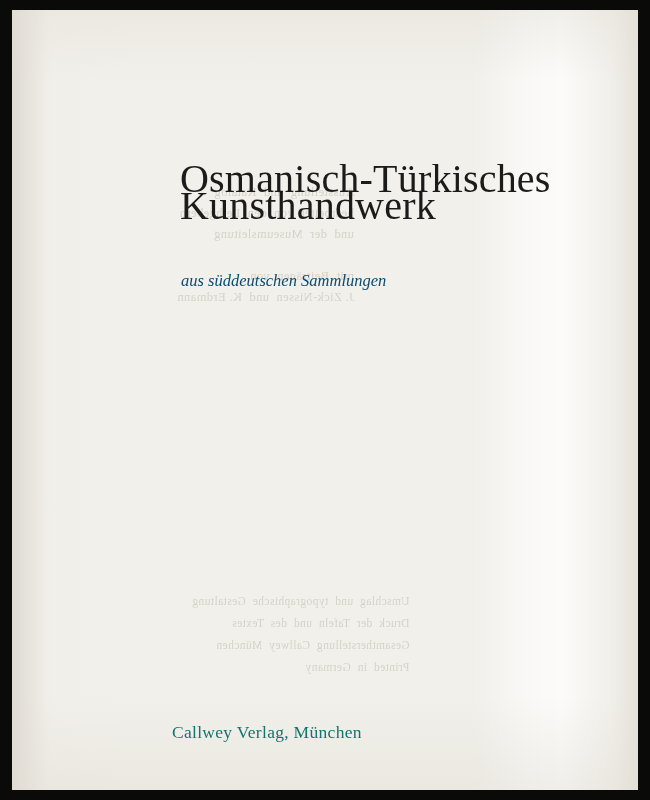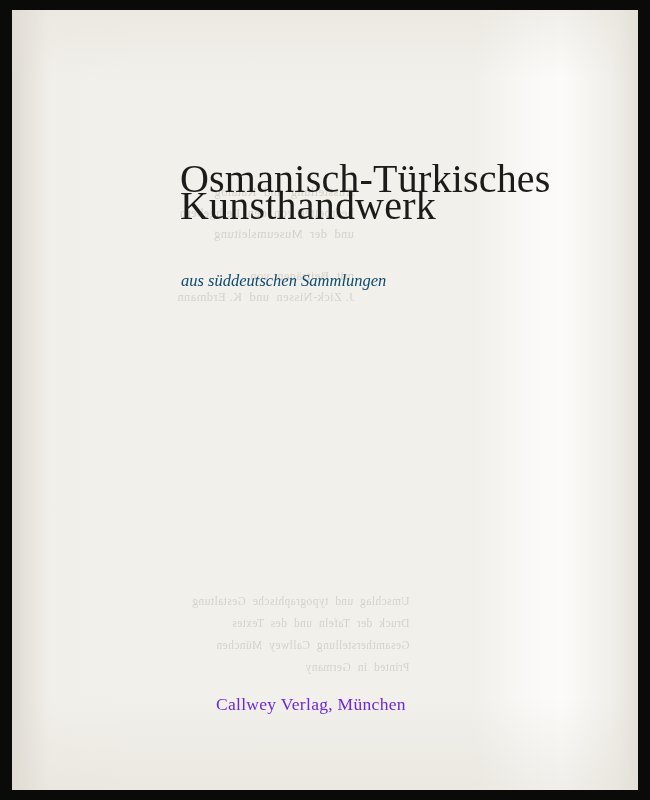--- a/index.html
+++ b/index.html
@@ -113,27 +113,26 @@
     font-family: "Liberation Serif", serif;
     font-style: italic;
     font-size: 16.5px;
     color: #0c4a6e;
     white-space: nowrap;
   }
 
   .publisher {
     position: absolute;
     left: 160px;
-    top: 684px;
+    top: 712px;
     font-family: "Liberation Serif", serif;
     font-size: 17.5px;
-    color: #6d28d9;
+    color: #0f766e;
     letter-spacing: 0.3px;
     white-space: nowrap;
-    margin-left: 44px;
   }
 </style>
 </head>
 <body>
 
 <div class="scan-frame">
   <div class="page">
 
     <div class="paper-shade"></div>
     <div class="paper-shade2"></div>

